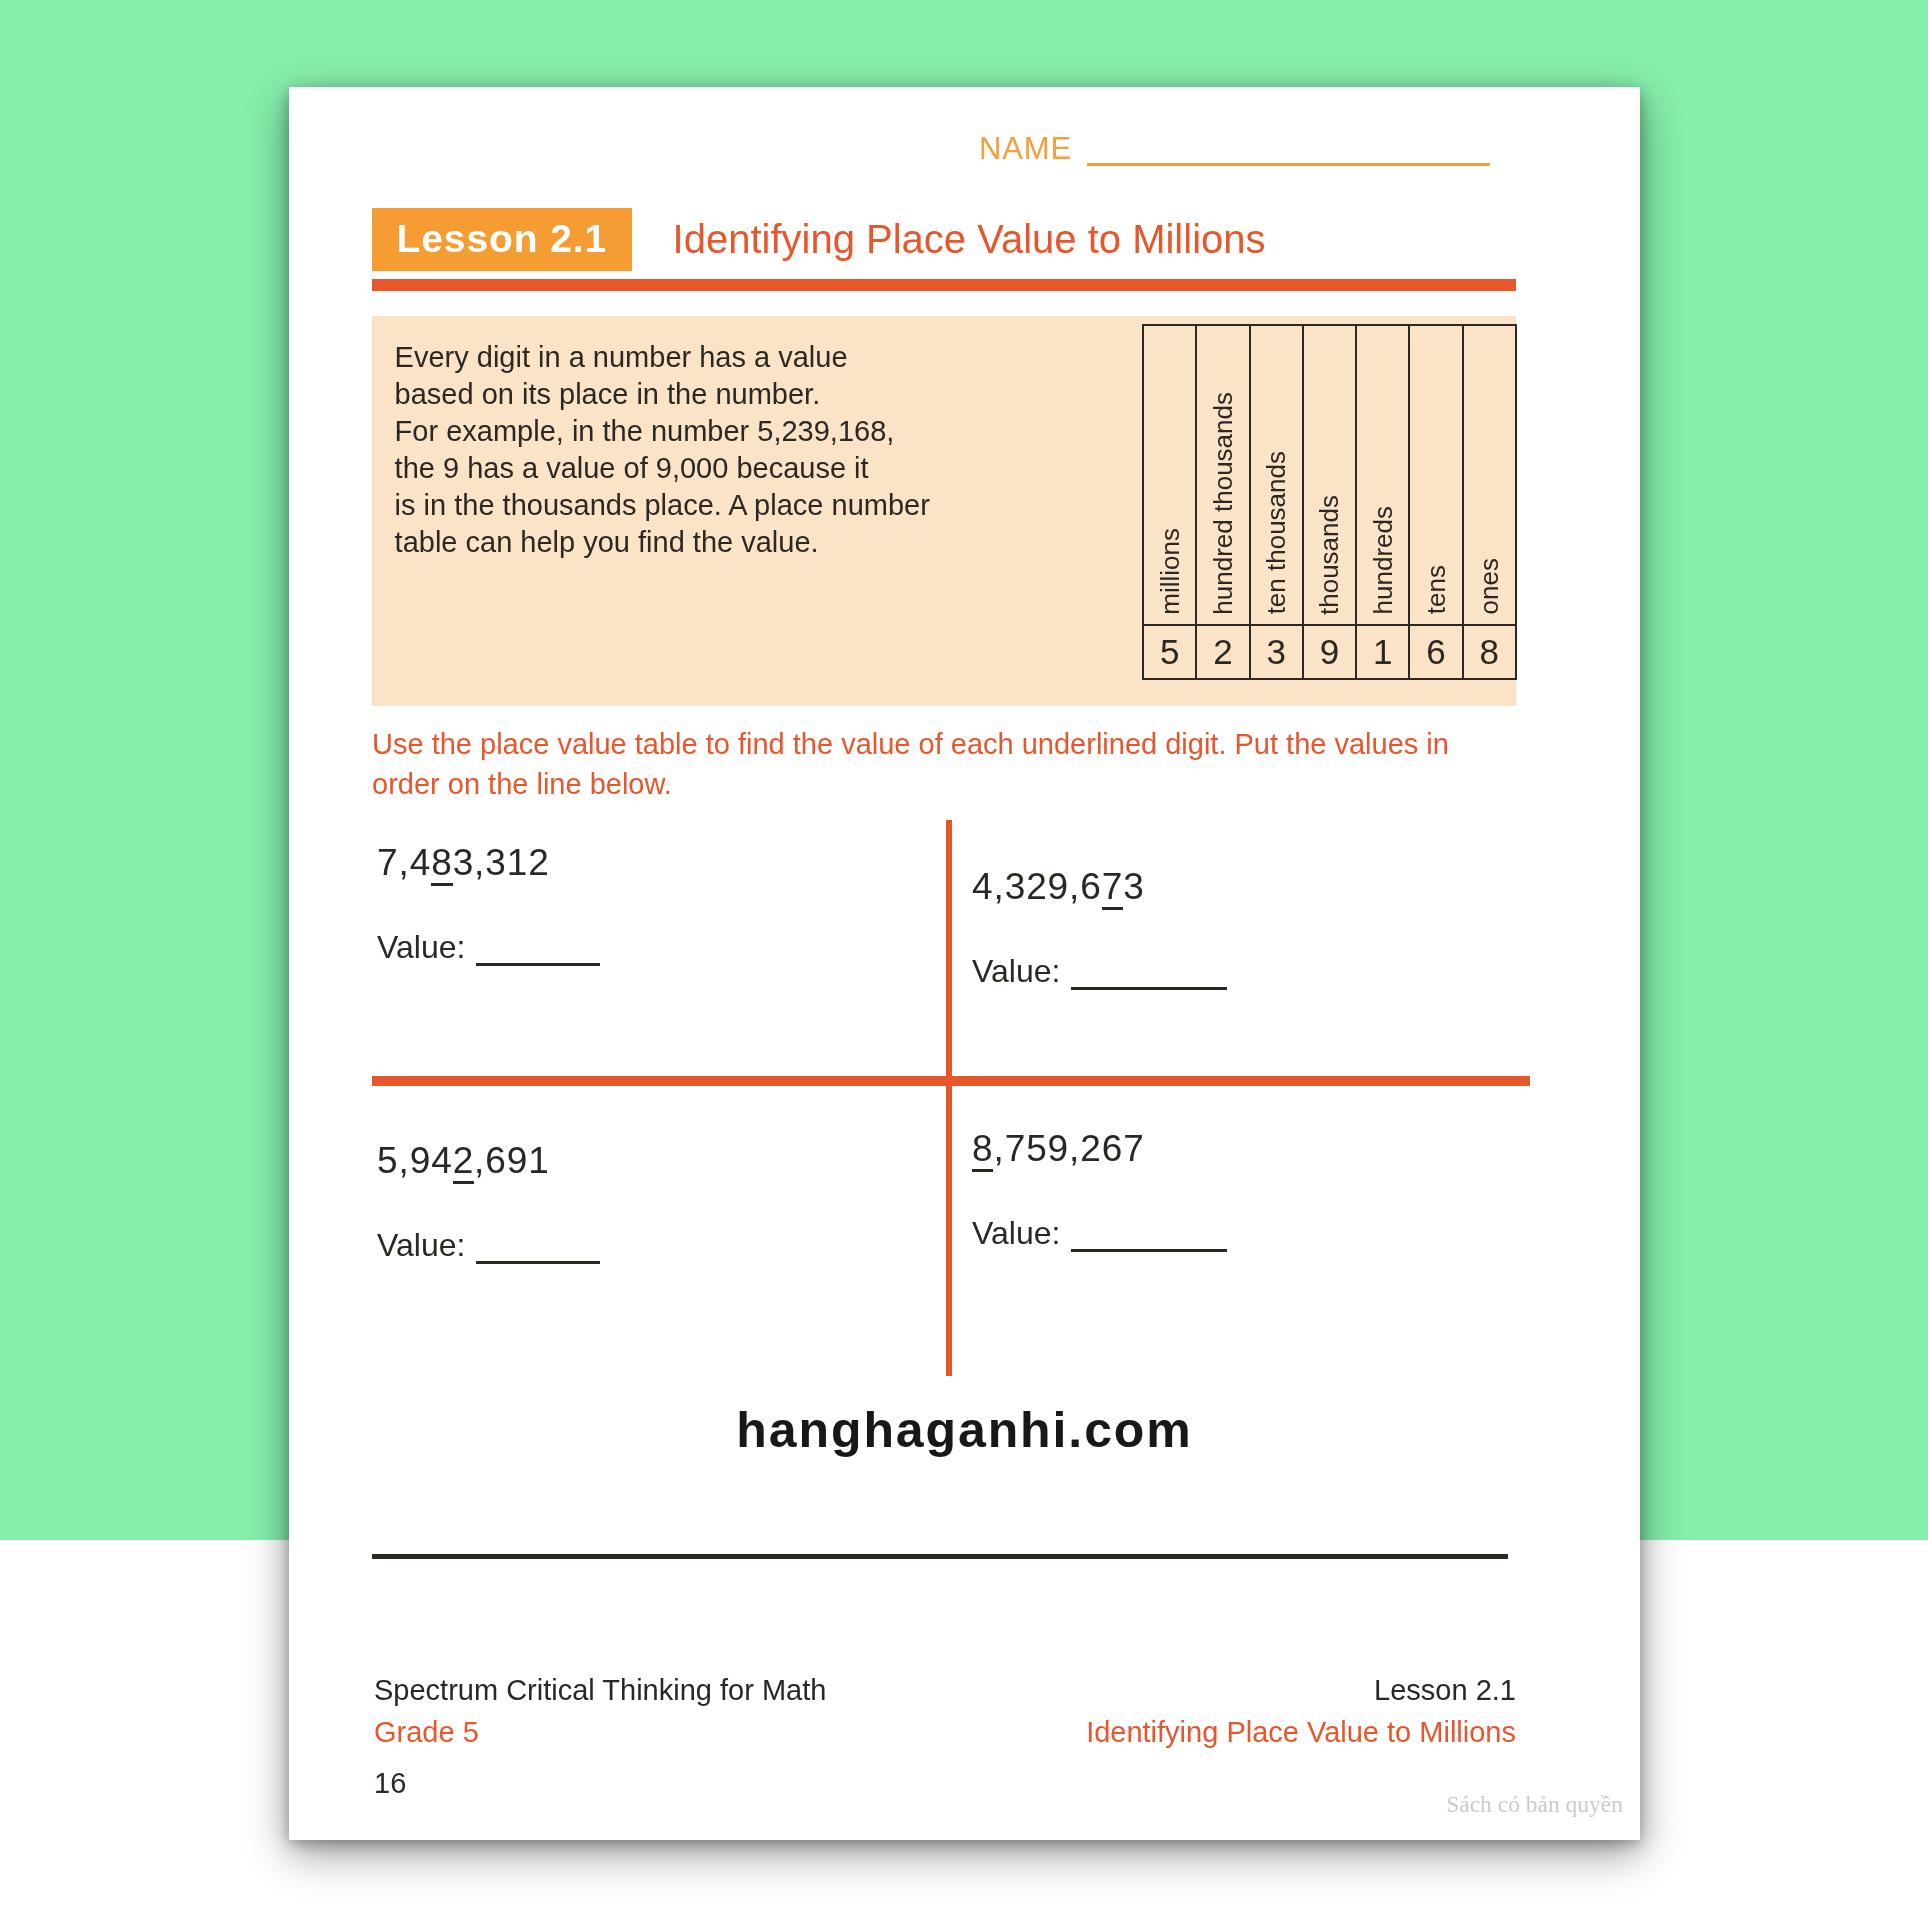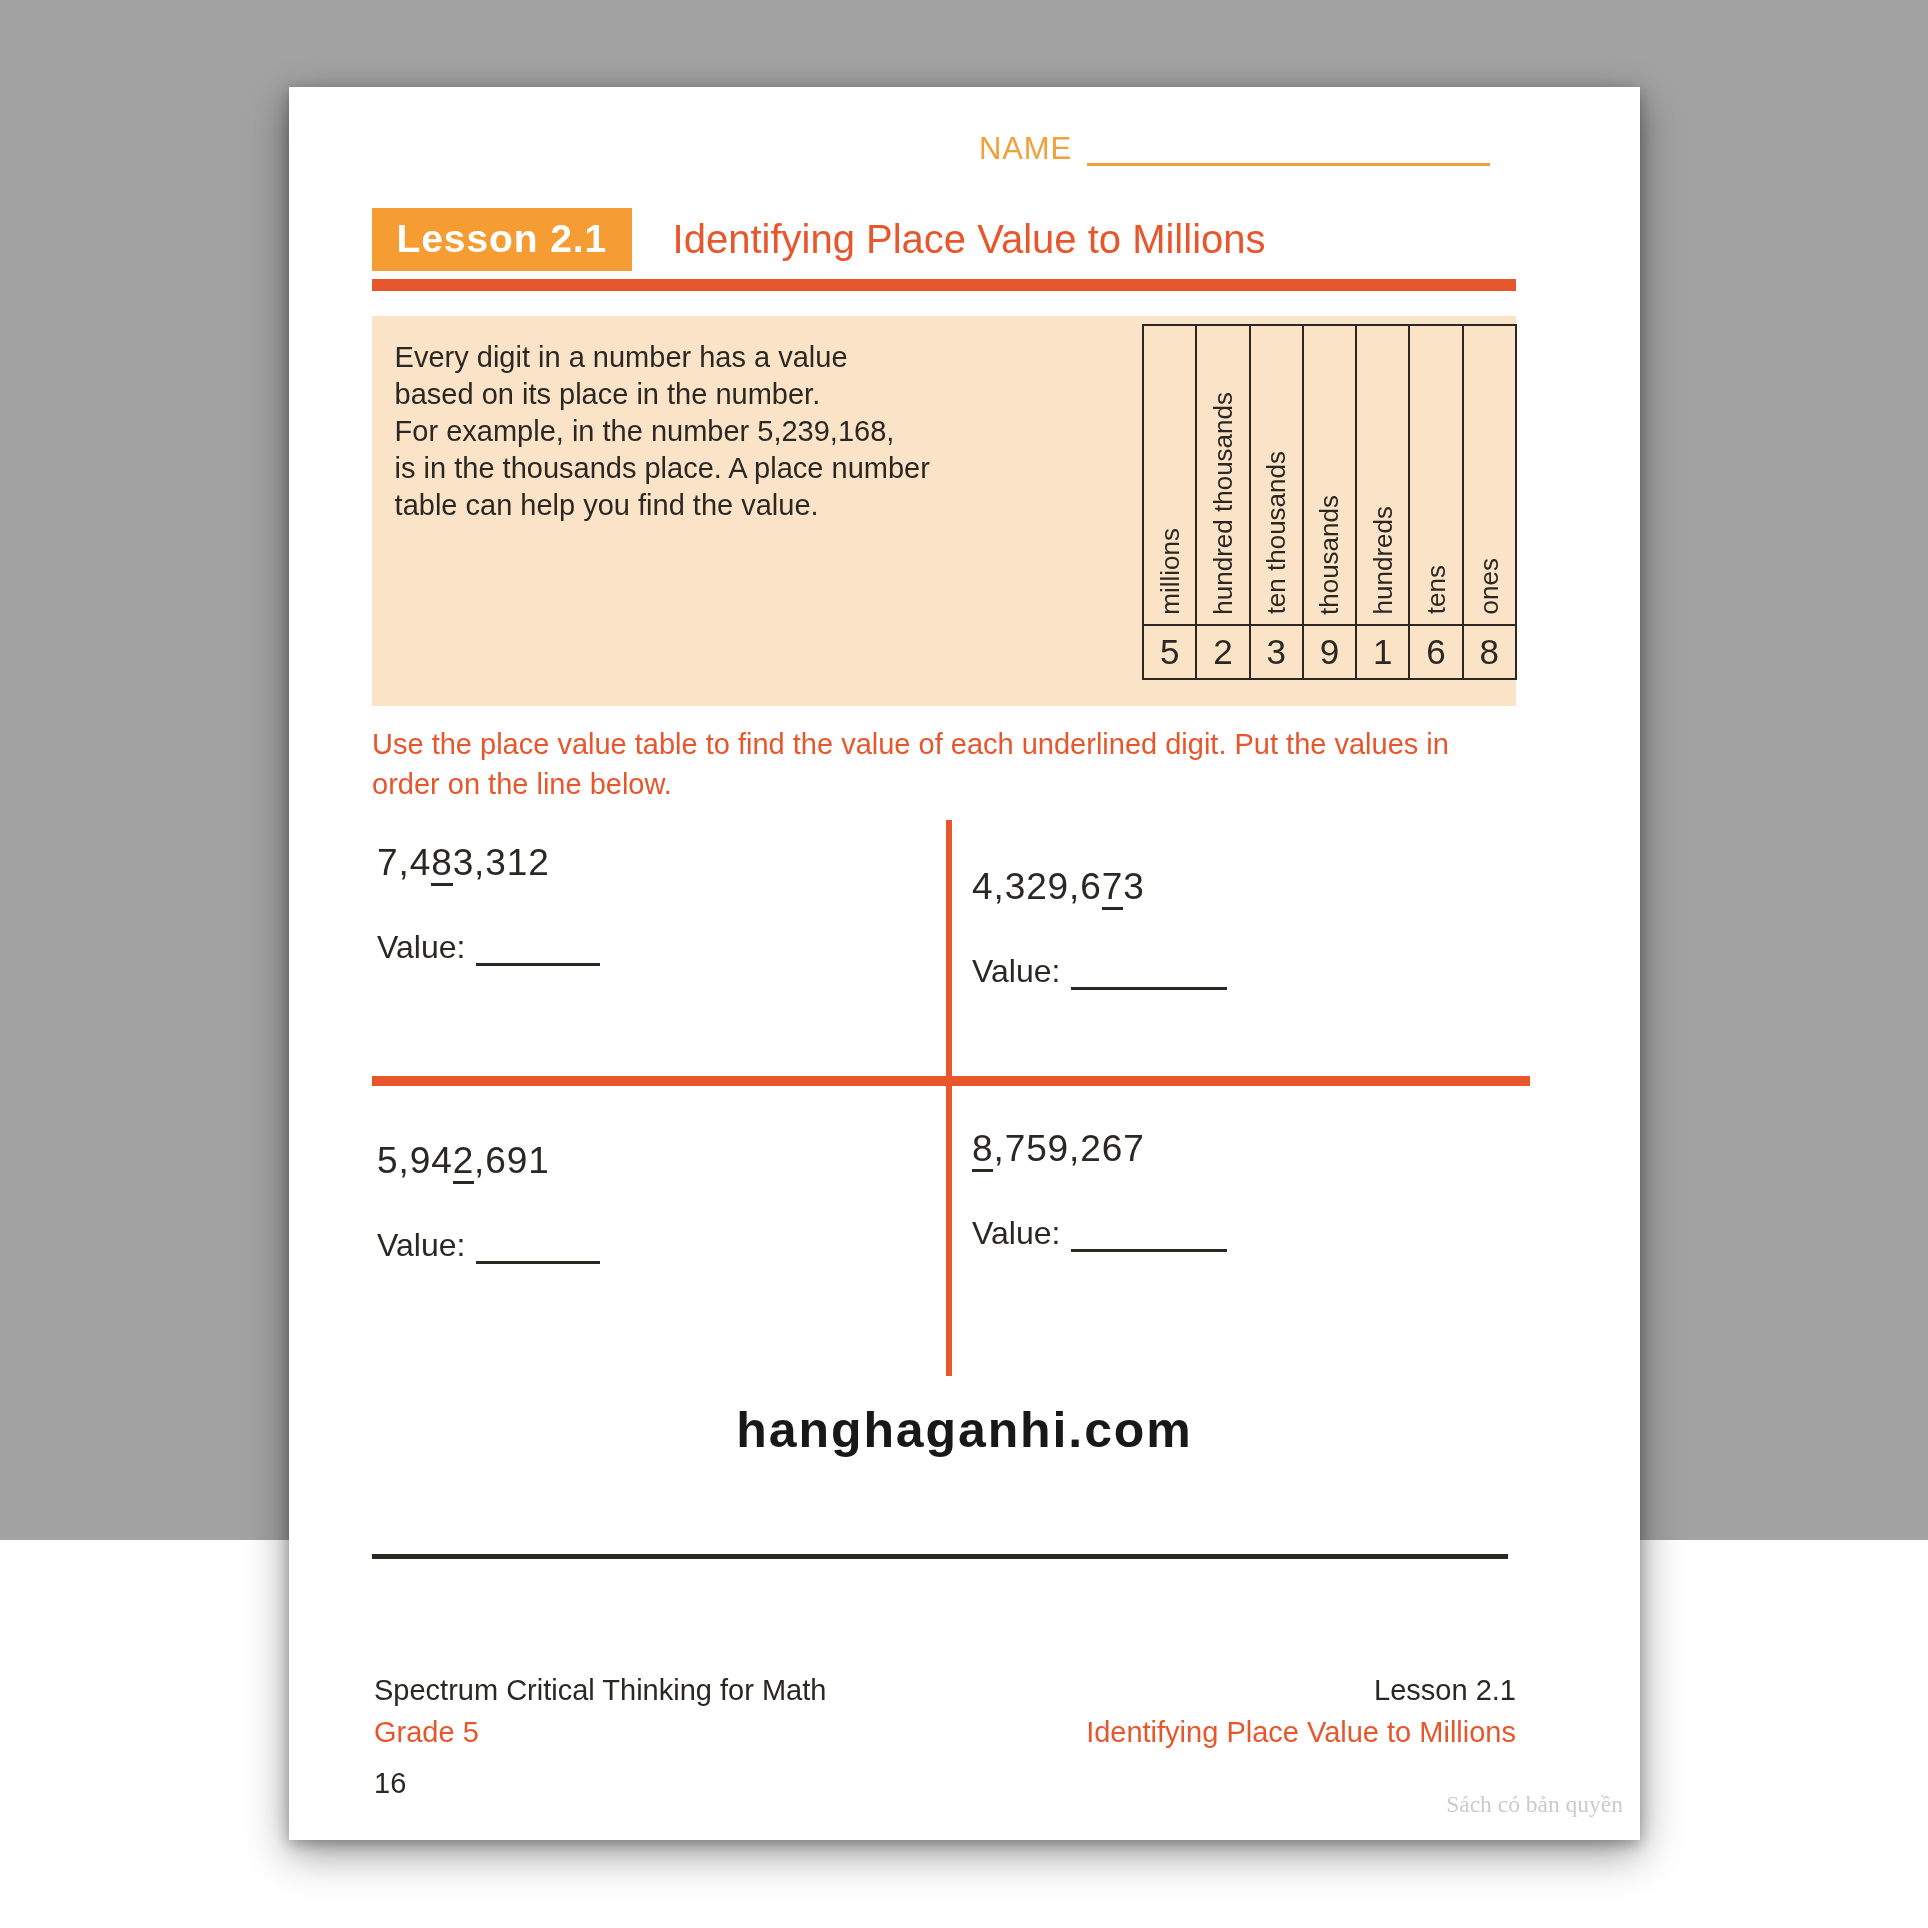--- a/index.html
+++ b/index.html
@@ -1,19 +1,19 @@
 <!DOCTYPE html>
 <html style="font-size:15px"><head>
 <meta charset="utf-8">
 <style>
   * { margin:0; padding:0; box-sizing:border-box; }
   html,body { width:1928px; height:1928px; background:#ffffff; overflow:hidden; }
   body { font-family:"Liberation Sans", sans-serif; color:#2b2824; }
 
-  .canvas { position:relative; width:1928px; height:1540px; background:#a3a3a3; }
+  .canvas { position:relative; width:1928px; height:1540px; background:#86efac; }
 
   .page {
     position:absolute; left:289px; top:87px; width:1351px; height:1753px;
     background:#ffffff;
     box-shadow:0 13px 40px rgba(0,0,0,.42), 0 3.8px 13px rgba(0,0,0,.28);
   }
 
   
   .name-row { position:absolute; left:690px; top:45px; display:flex; align-items:flex-end; gap:15px; }
   .name-label { color:#f2a03c; font-size:31px; letter-spacing:0.9px; line-height:34px; }
@@ -87,20 +87,21 @@
       <span class="badge">Lesson 2.1</span>
       <span class="page-title">Identifying Place Value to Millions</span>
     </div>
     <div class="header-rule"></div>
 
     <div class="info-box">
       <div class="info-text">
         <div>Every digit in a number has a value</div>
         <div>based on its place in the number.</div>
         <div>For example, in the number 5,239,168,</div>
+        <div>the 9 has a value of 9,000 because it</div>
         <div>is in the thousands place. A place number</div>
         <div>table can help you find the value.</div>
       </div>
     </div>
 
     <div class="pv-table">
       <div class="pv-col">
         <div class="pv-head">
             <span class="pv-label">millions</span>
           </div>

